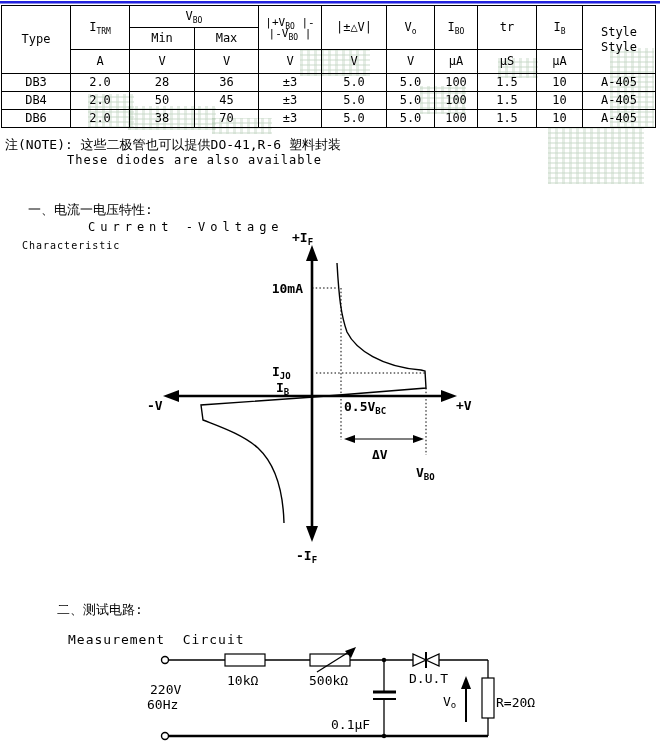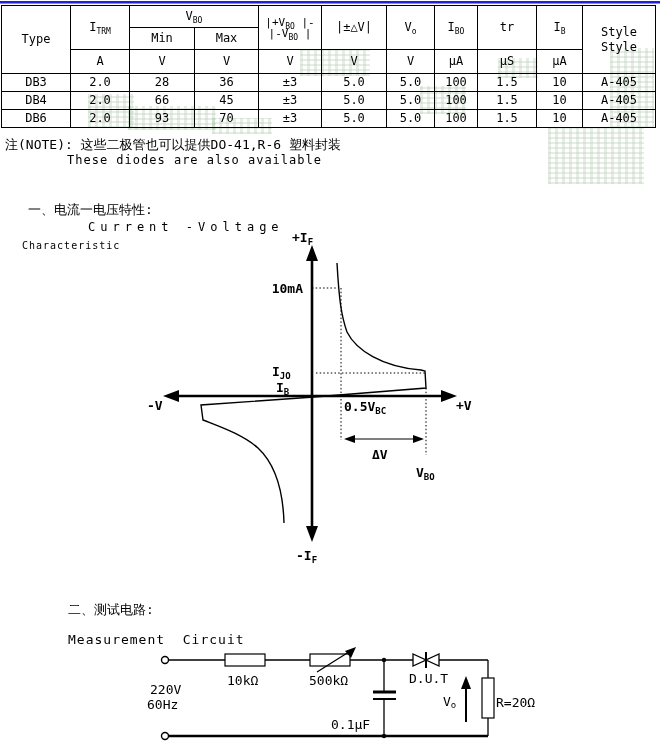--- a/index.html
+++ b/index.html
@@ -104,34 +104,34 @@
       <td>5.0</td>
       <td>5.0</td>
       <td>100</td>
       <td>1.5</td>
       <td>10</td>
       <td>A-405</td>
     </tr>
     <tr class="d">
       <td>DB4</td>
       <td>2.0</td>
-      <td>66</td>
+      <td>50</td>
       <td>45</td>
       <td>±3</td>
       <td>5.0</td>
       <td>5.0</td>
       <td>100</td>
       <td>1.5</td>
       <td>10</td>
       <td>A-405</td>
     </tr>
     <tr class="d">
       <td>DB6</td>
       <td>2.0</td>
-      <td>93</td>
+      <td>38</td>
       <td>70</td>
       <td>±3</td>
       <td>5.0</td>
       <td>5.0</td>
       <td>100</td>
       <td>1.5</td>
       <td>10</td>
       <td>A-405</td>
     </tr>
   </tbody>
@@ -169,21 +169,21 @@
     <text x="7" y="190">-V</text>
     <text x="316" y="190">+V</text>
     <text x="163" y="73" text-anchor="end" font-size="14">10mA</text>
     <text x="132" y="156"><tspan>I</tspan><tspan font-size="9" dy="3">JO</tspan></text>
     <text x="136" y="172"><tspan>I</tspan><tspan font-size="9" dy="3">B</tspan></text>
     <text x="204" y="191"><tspan>0.5V</tspan><tspan font-size="9" dy="3">BC</tspan></text>
     <text x="232" y="239">ΔV</text>
     <text x="276" y="257"><tspan>V</tspan><tspan font-size="9" dy="3">BO</tspan></text>
   </svg>
 
-  <div class="abs cn" style="left:68px;top:601px">二、测试电路:</div>
+  <div class="abs cn" style="left:57px;top:601px">二、测试电路:</div>
   <div class="abs en" style="left:68px;top:632px;font-size:13px">Measurement  Circuit</div>
 
   <svg class="ckt" style="left:140px;top:645px" width="410" height="100" viewBox="0 0 410 100">
 
     <circle cx="25" cy="15" r="3.5" fill="#fff" stroke="#000" stroke-width="1.4"></circle>
     <circle cx="25" cy="91" r="3.5" fill="#fff" stroke="#000" stroke-width="1.4"></circle>
 
     <line x1="29" y1="15" x2="85" y2="15" stroke="#000" stroke-width="1.3"></line>
     <line x1="125" y1="15" x2="170" y2="15" stroke="#000" stroke-width="1.3"></line>
     <line x1="210" y1="15" x2="273" y2="15" stroke="#000" stroke-width="1.3"></line>

